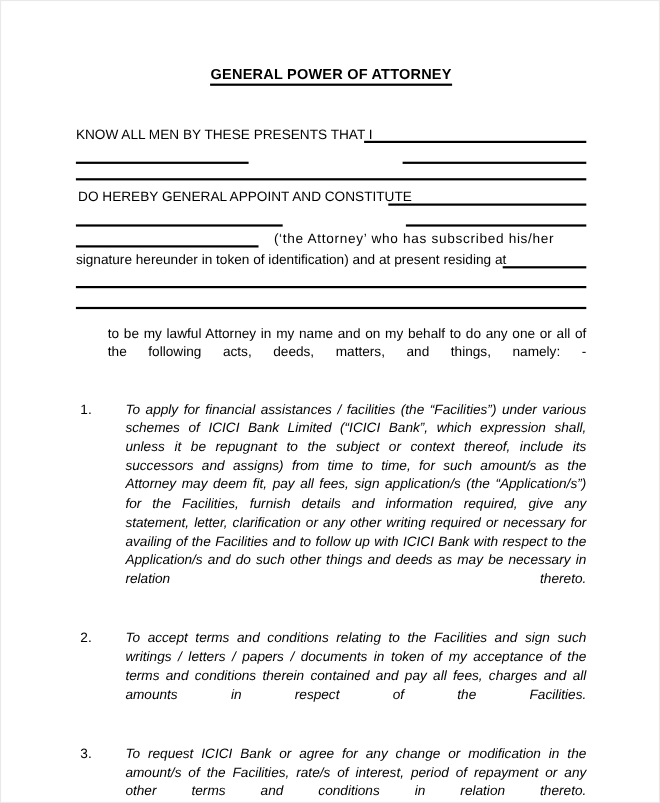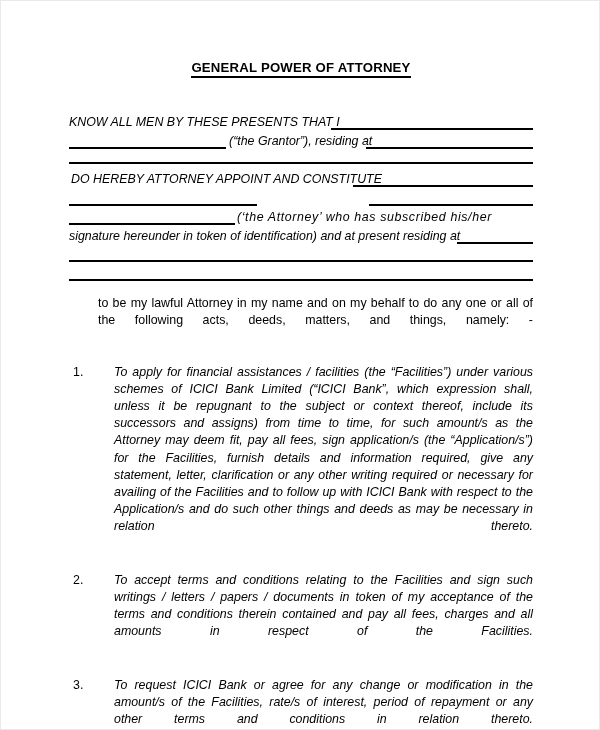--- a/index.html
+++ b/index.html
@@ -46,21 +46,20 @@
   
   .preamble {
     margin-top: 35px;
     font-size: 12.4px;
     line-height: 19px;
   }
   .pre-line {
     position: relative;
     height: 19px;
     white-space: nowrap;
-    font-style: italic;
   }
   .pre-line .txt {
     position: absolute;
     top: 0;
     white-space: nowrap;
   }
   .rule {
     position: absolute;
     border-bottom: 2px solid #000;
     height: 0;
@@ -129,41 +128,40 @@
 
     <div class="preamble">
 
       <div class="pre-line">
         <span class="txt caps" style="left:0; top:0;">KNOW ALL MEN BY THESE PRESENTS THAT I</span>
         <span class="rule" style="left:262px; width:202px; top:15px;"></span>
       </div>
 
       <div class="pre-line">
         <span class="rule" style="left:0; width:157px; top:15px;"></span>
-        <span class="txt" style="left:160px; top:0;">(“the Grantor”), residing at</span>
         <span class="rule" style="left:297px; width:167px; top:15px;"></span>
       </div>
 
       <div class="fullrule">
         <span class="rule" style="top:11px;"></span>
       </div>
 
       <div class="pre-line">
-        <span class="txt caps" style="left:2px; top:0;">DO HEREBY ATTORNEY APPOINT AND CONSTITUTE</span>
+        <span class="txt caps" style="left:2px; top:0;">DO HEREBY GENERAL APPOINT AND CONSTITUTE</span>
         <span class="rule" style="left:284px; width:180px; top:15px;"></span>
       </div>
 
       <div class="pre-line">
         <span class="rule" style="left:0; width:188px; top:15px;"></span>
         <span class="rule" style="left:300px; width:164px; top:15px;"></span>
       </div>
 
       <div class="pre-line">
         <span class="rule" style="left:0; width:166px; top:15px;"></span>
-        <span class="txt" style="left:168px; top:0; letter-spacing:0.62px;">(‘the Attorney’ who has subscribed his/her</span>
+        <span class="txt" style="left:180px; top:0; letter-spacing:0.62px;">(‘the Attorney’ who has subscribed his/her</span>
       </div>
 
       <div class="pre-line">
         <span class="txt" style="left:0; top:0;text-align:right;">signature hereunder in token of identification) and at present residing at</span>
         <span class="rule" style="left:388px; width:76px; top:15px;"></span>
       </div>
 
       <div class="fullrule">
         <span class="rule" style="top:14px;"></span>
       </div>

